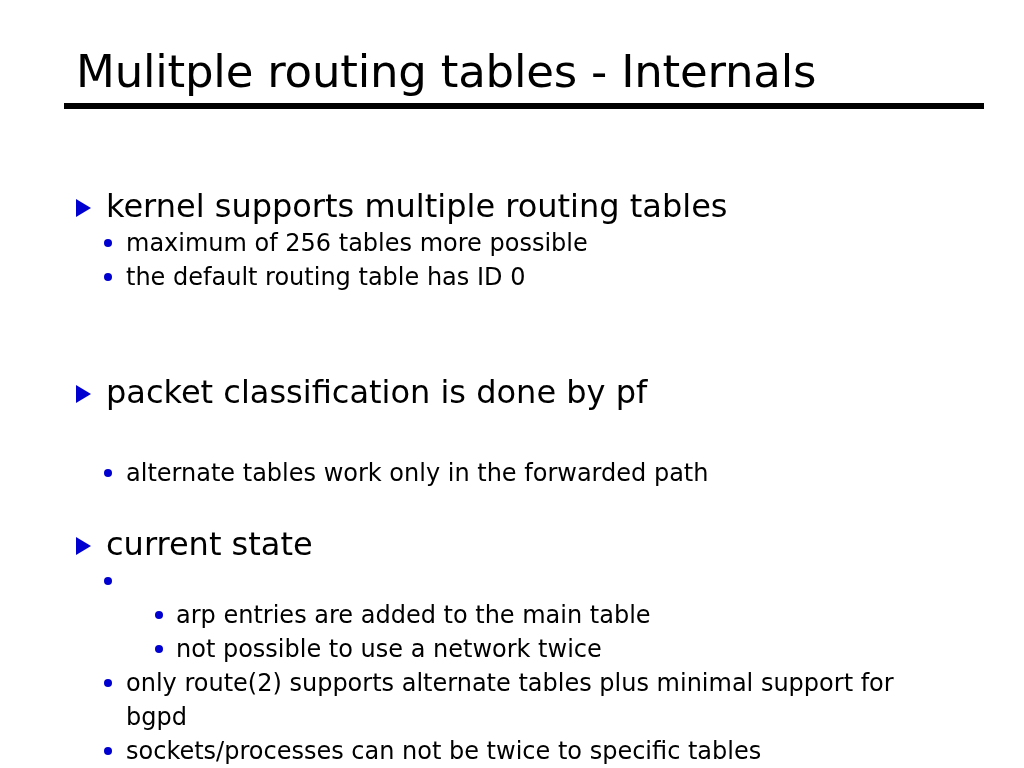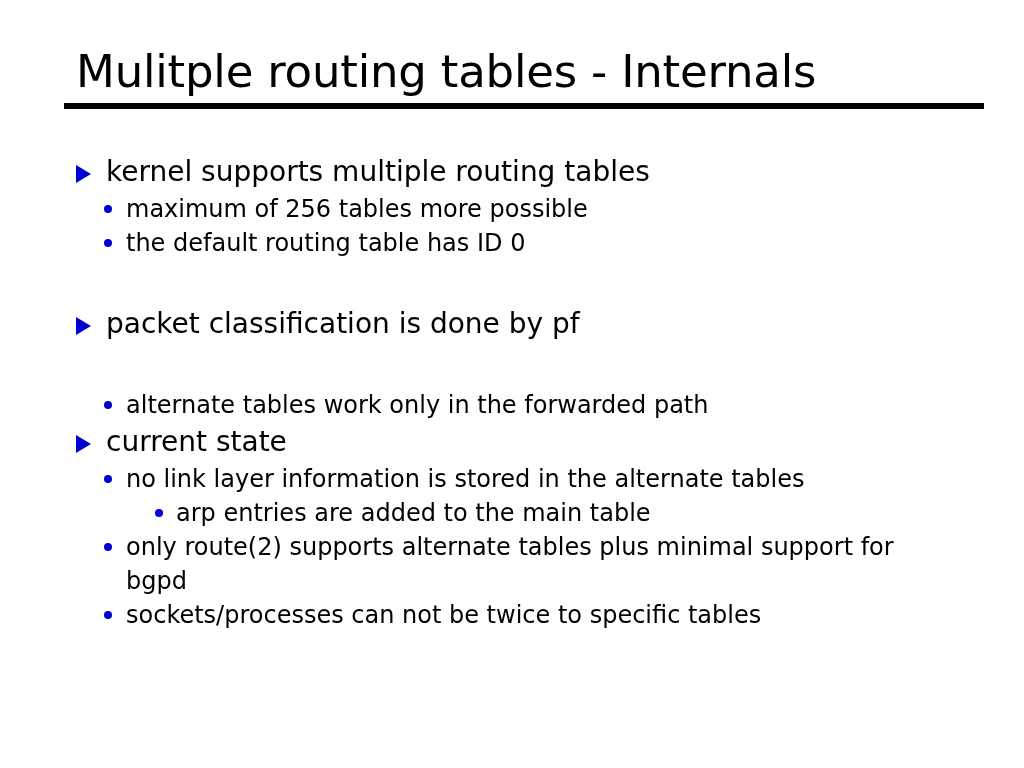--- a/index.html
+++ b/index.html
@@ -73,22 +73,23 @@
     text-align: left;
   }
 
   
   .lvl1 {
     padding-left: 106px;
     padding-right: 60px;
     min-height: 40px;
   }
   .lvl1 .btext {
-    font-size: 28px;
+    font-size: 32px;
     line-height: 40px;
+    margin-top: 34px;
   }
   .tri {
     left: 76px;
     top: 13px;
     width: 0;
     height: 0;
     border-left: 15px solid #0000d0;
     border-top: 9px solid transparent;
     border-bottom: 9px solid transparent;
   }
@@ -173,25 +174,28 @@
     <div class="bullet lvl2">
       <span class="marker dot"></span>
       <span class="btext">alternate tables work only in the forwarded path</span>
     </div>
     <div class="bullet lvl1">
       <span class="marker tri"></span>
       <span class="btext">current state</span>
     </div>
     <div class="bullet lvl2">
       <span class="marker dot"></span>
-      <span class="btext">no link layer information is stored in the alternate tables</span>
     </div>
     <div class="bullet lvl3">
       <span class="marker dot"></span>
       <span class="btext">arp entries are added to the main table</span>
+    </div>
+    <div class="bullet lvl3">
+      <span class="marker dot"></span>
+      <span class="btext">not possible to use a network twice</span>
     </div>
     <div class="bullet lvl2">
       <span class="marker dot"></span>
       <span class="btext">only route(2) supports alternate tables plus minimal support for bgpd</span>
     </div>
     <div class="bullet lvl2">
       <span class="marker dot"></span>
       <span class="btext">sockets/processes can not be twice to specific tables</span>
     </div>
 

